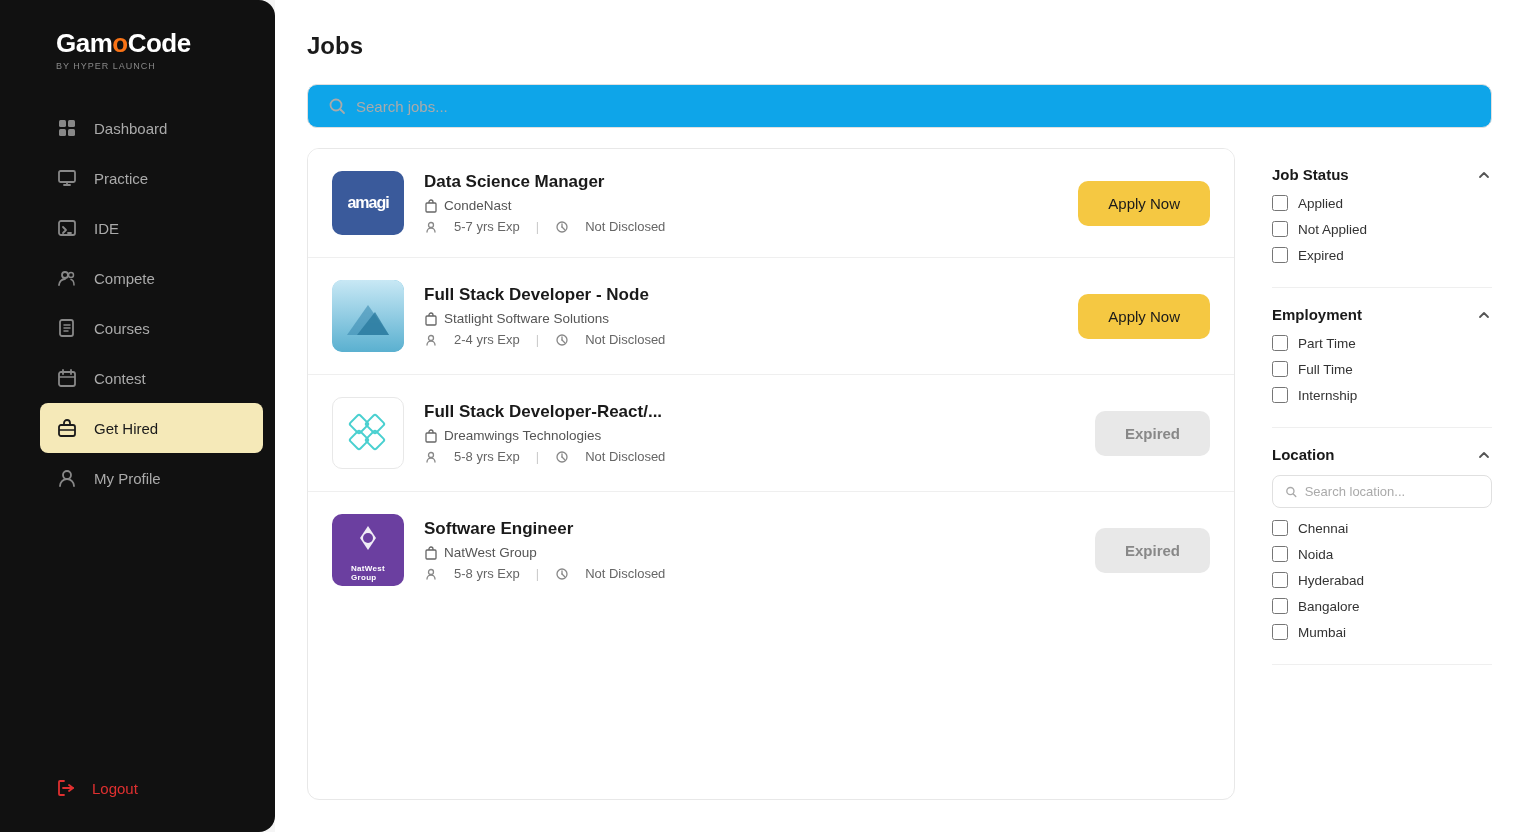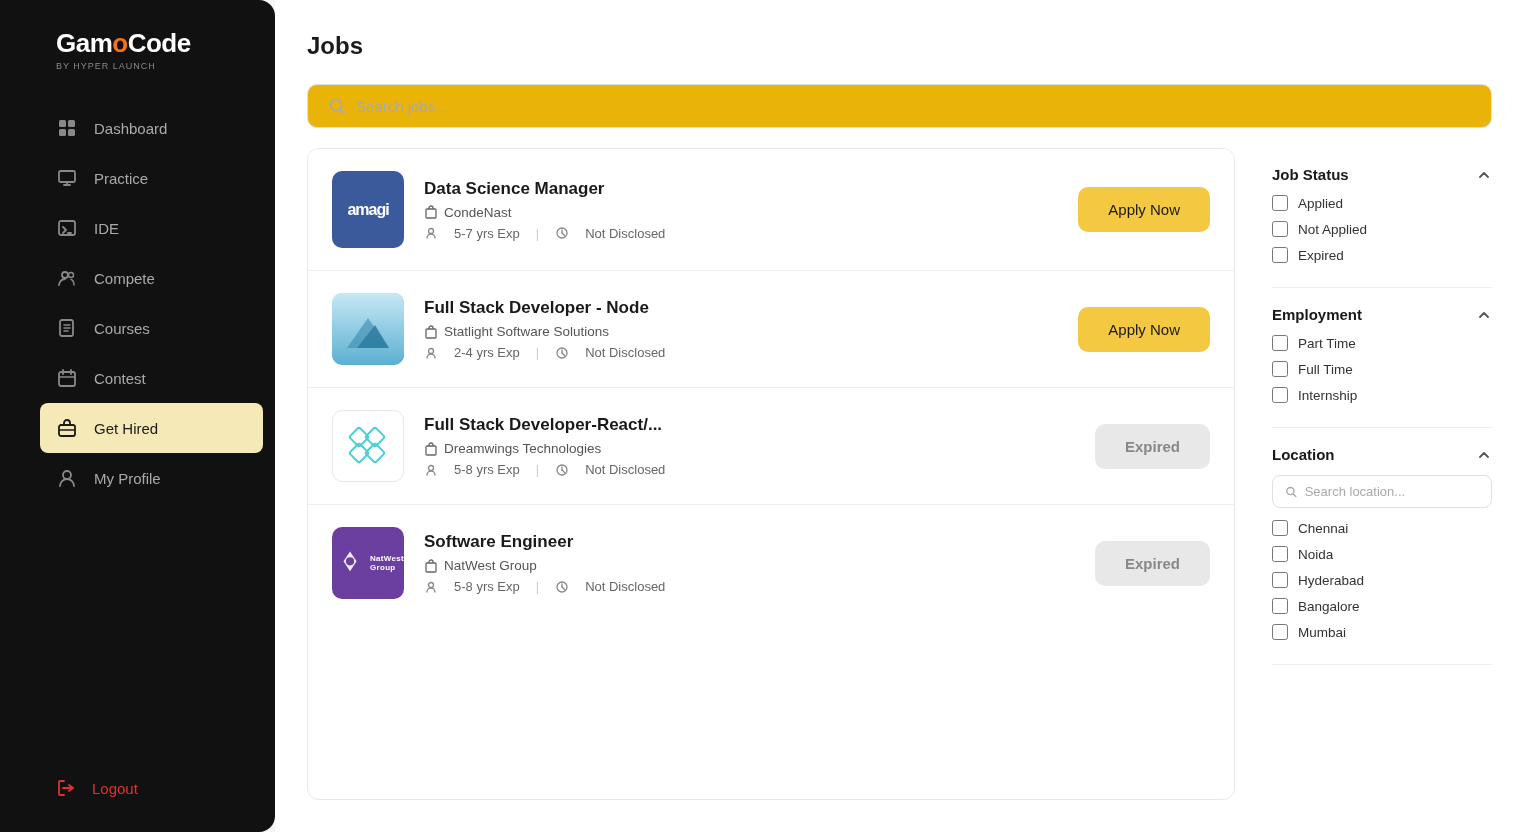--- a/index.html
+++ b/index.html
@@ -106,21 +106,21 @@
       margin-bottom: 4px;
     }
 
     .search-bar {
       border: 1.5px solid #e0e0e0;
       border-radius: 10px;
       padding: 12px 20px;
       display: flex;
       align-items: center;
       gap: 10px;
-      background: #eab308;
+      background: #0ea5e9;
     }
     .search-bar input {
       border: none;
       outline: none;
       flex: 1;
       font-size: 15px;
       color: #333;
       background: transparent;
     }
     .search-bar input::placeholder { color: #aaa; }
@@ -263,21 +263,21 @@
       color: #333;
       background: transparent;
       width: 100%;
     }
     .location-search input::placeholder { color: #aaa; }
 
     
     .amagi-logo {
       background: #3a5a9b;
       width: 72px;
-      height: 77px;
+      height: 64px;
       border-radius: 10px;
       display: flex;
       align-items: center;
       justify-content: center;
       color: #fff;
       font-size: 16px;
       font-weight: 800;
       letter-spacing: -1px;
     }
     .statlight-logo {
@@ -298,21 +298,21 @@
       justify-content: center;
     }
     .natwest-logo {
       background: #6b3fa0;
       width: 72px;
       height: 72px;
       border-radius: 10px;
       display: flex;
       align-items: center;
       justify-content: center;
-      flex-direction: row;
+      flex-direction: column;
       gap: 2px;
     }
 
     svg { display: block; }
 
     .chevron-icon {
       width: 16px;
       height: 16px;
       color: #555;
     }

